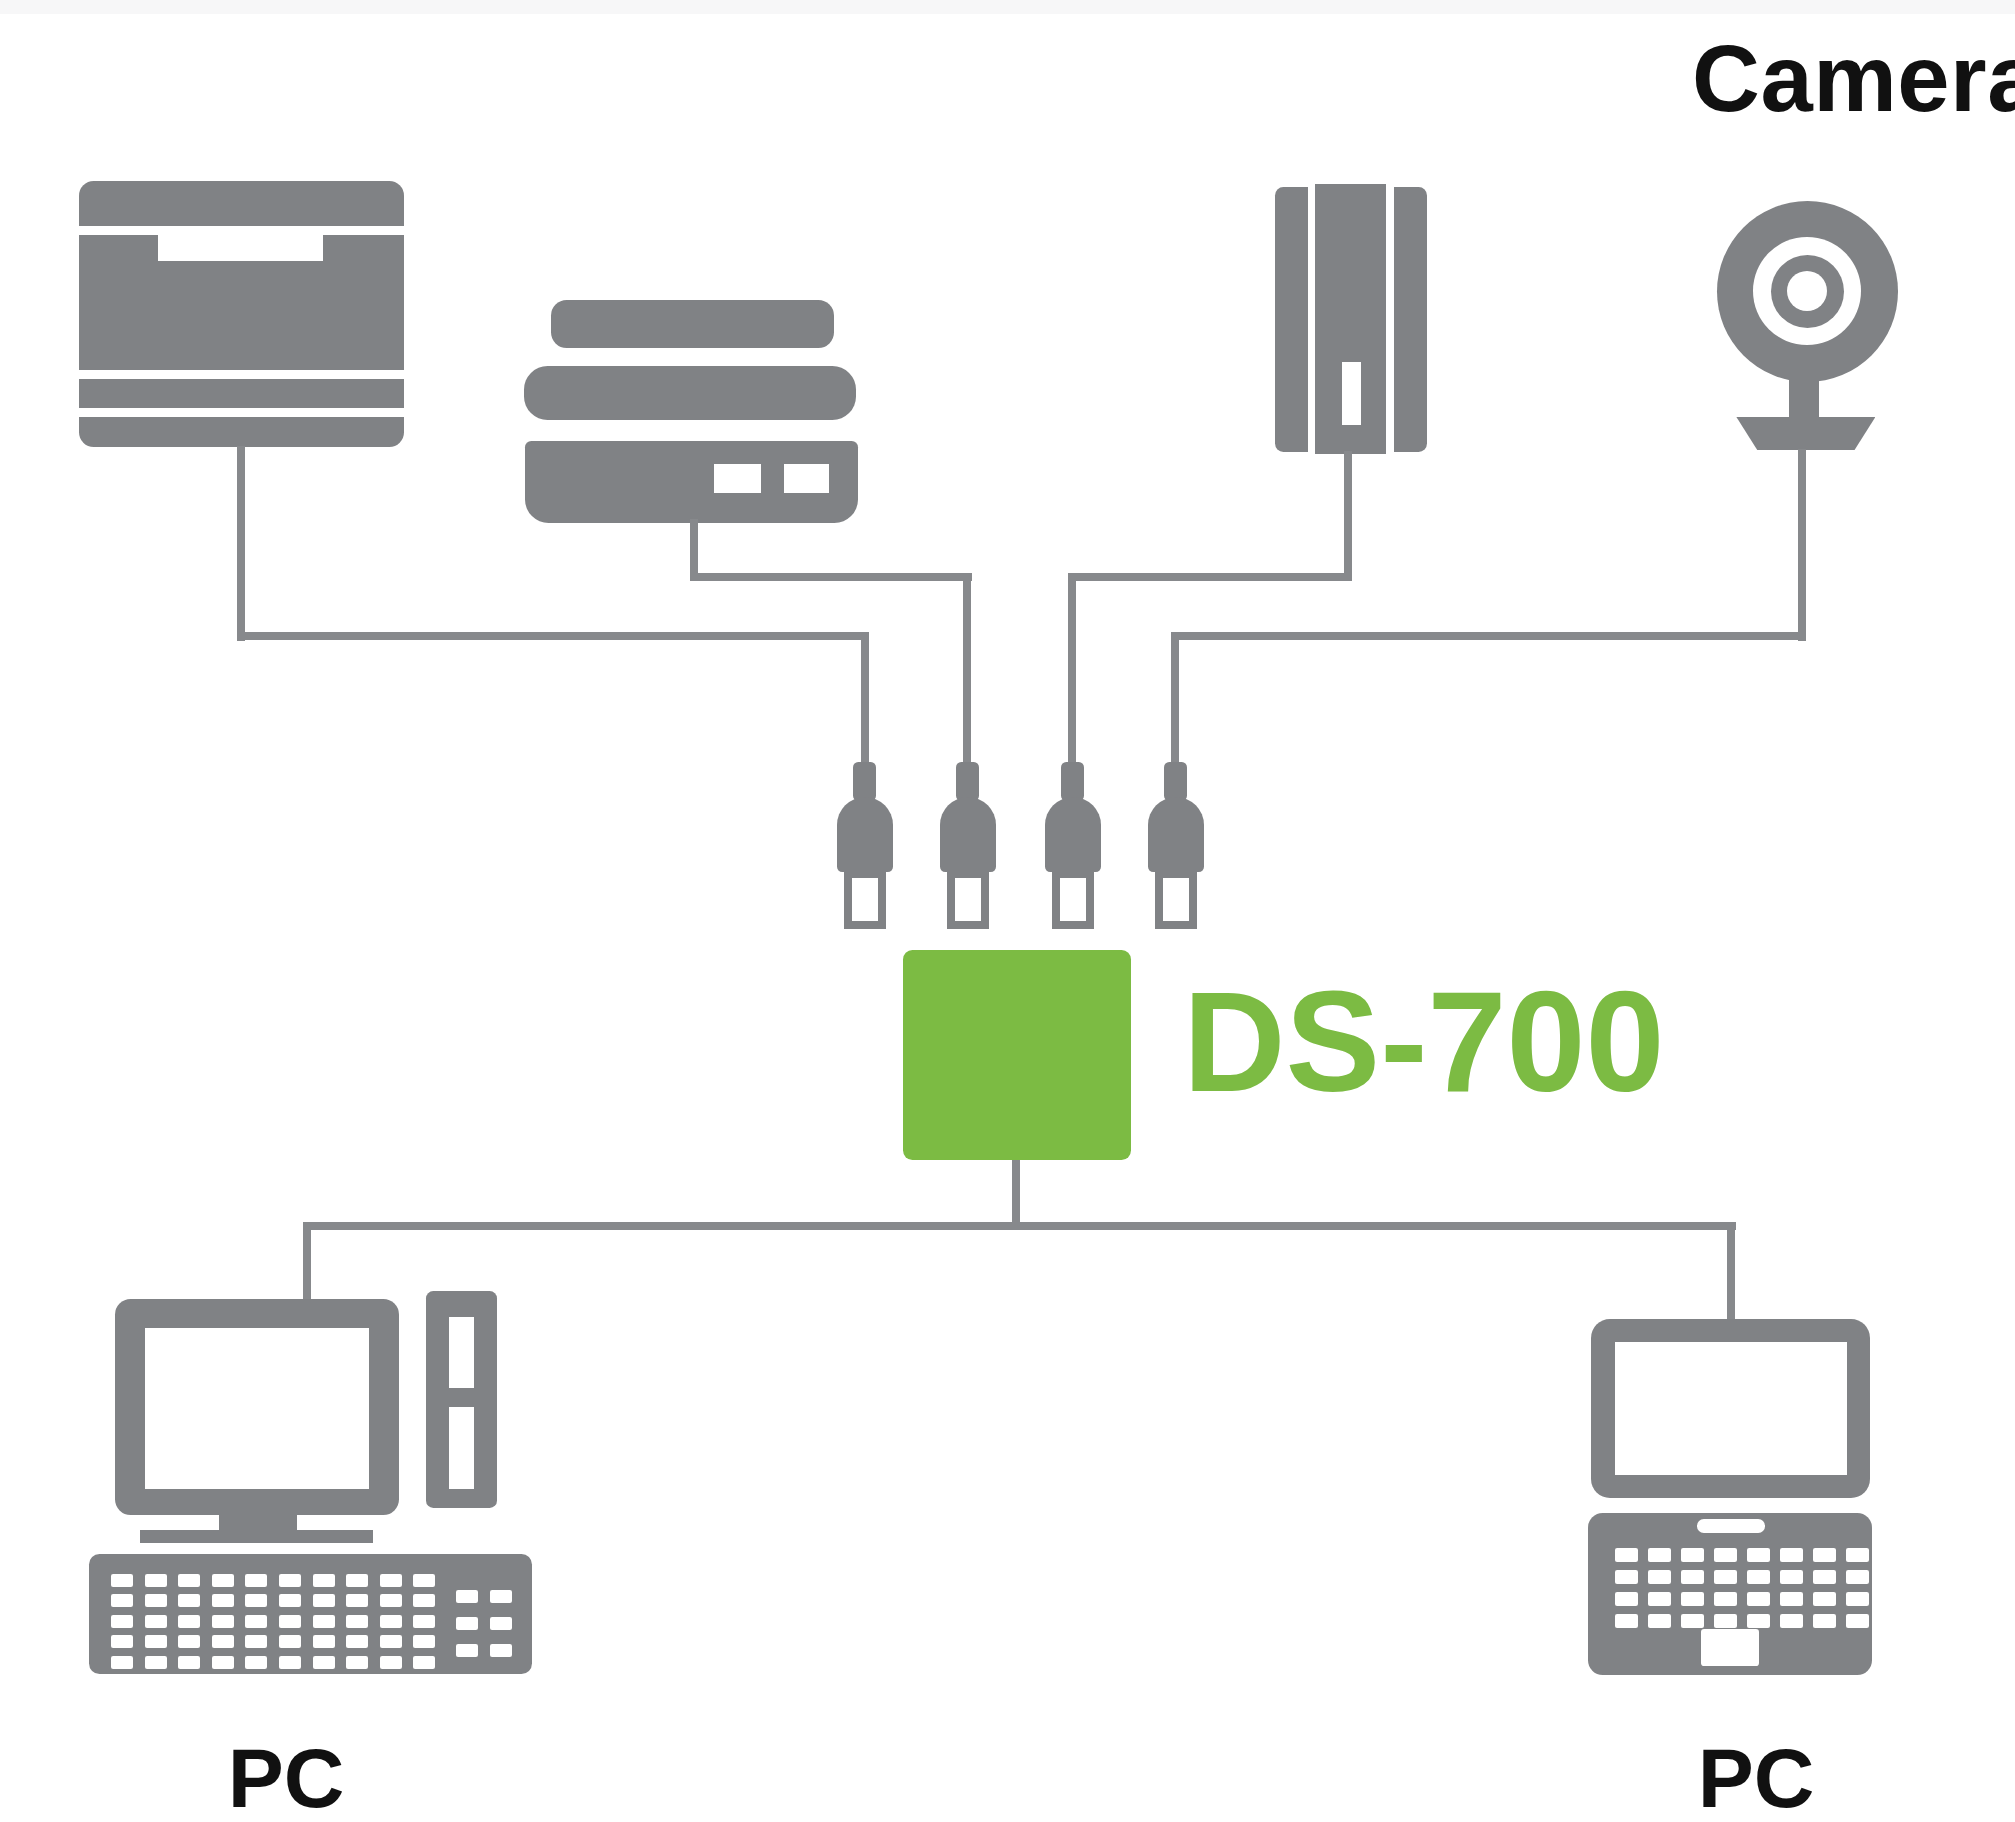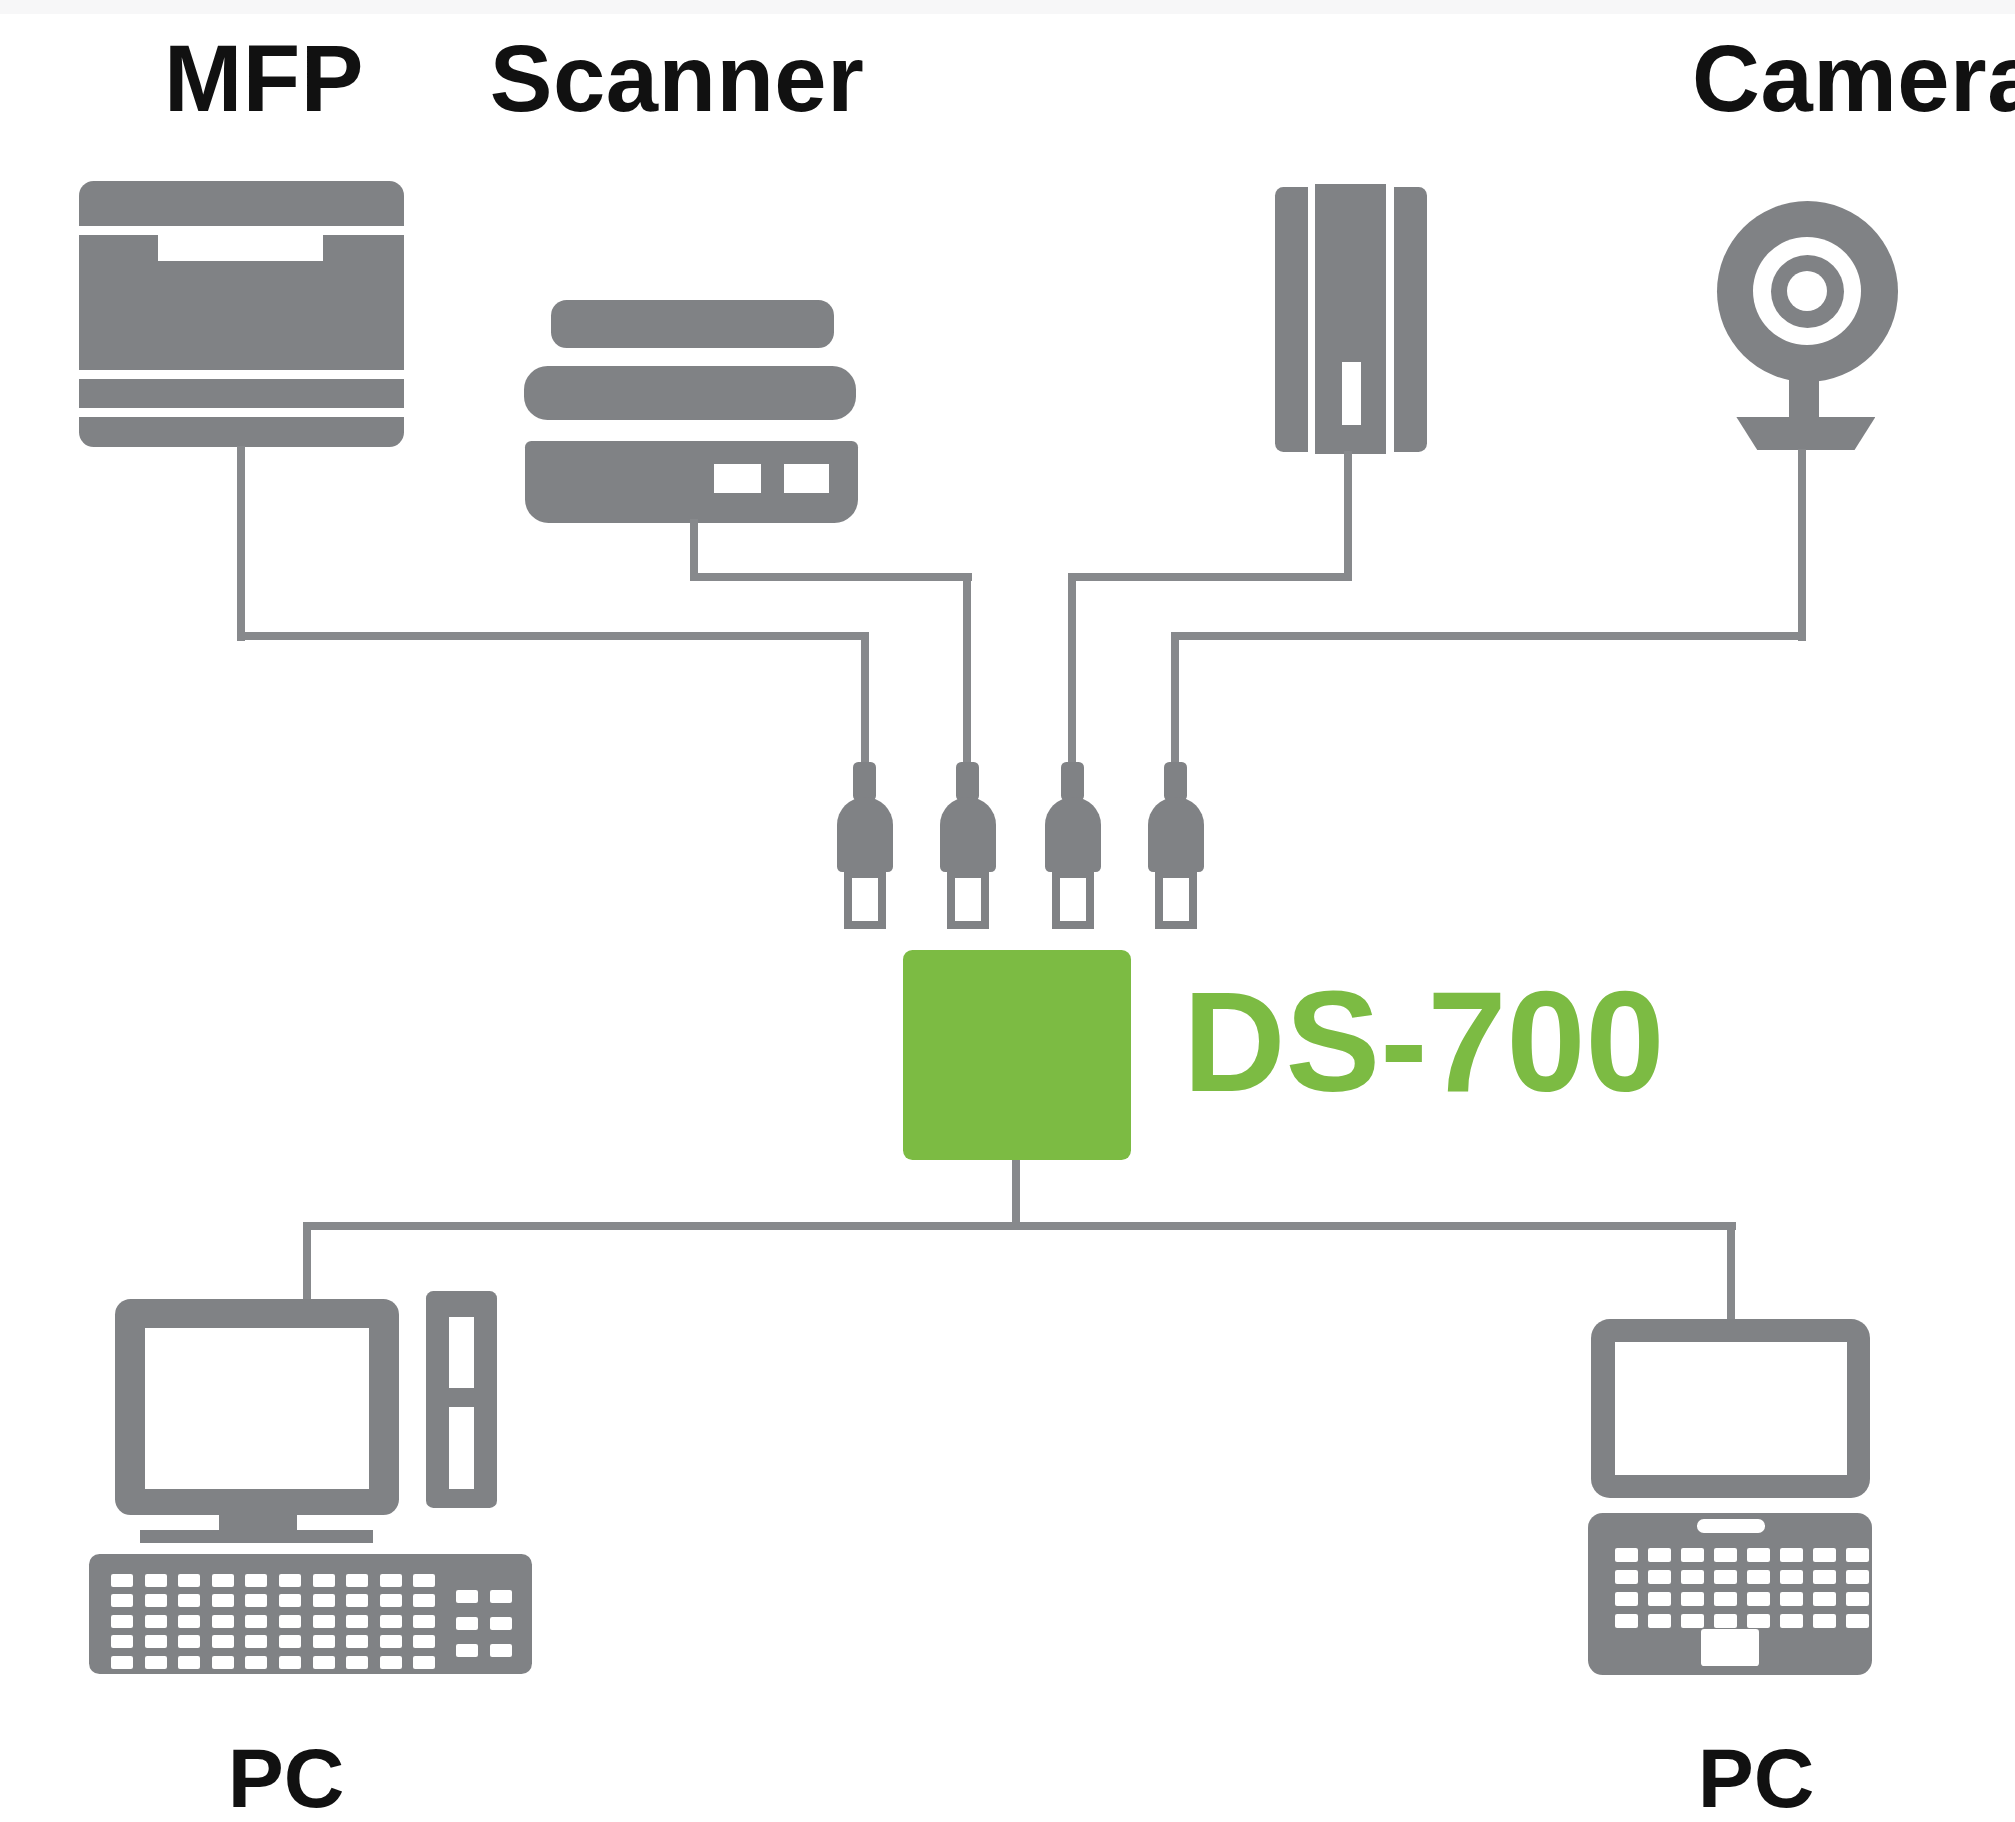--- a/index.html
+++ b/index.html
@@ -33,22 +33,20 @@
   }
   .key{position:absolute;background:#ffffff;border-radius:2.1px;}
 </style>
 </head>
 <body>
 
 <div id="stage">
 
   <div class="abs" style="left:0;top:0;width:2015px;height:13.6px;background:var(--strip);"></div>
 
-  <div class="lbl" style="left:54px;top:21px;">MFP</div>
-  <div class="lbl" style="left:467px;top:21px;">Scanner</div>
   <div class="lbl" style="left:1656px;top:21px;">Camera</div>
 
   <div class="abs" style="left:79px;top:181px;width:325px;height:271px;">
     <div class="abs gray" style="left:0;top:0;width:325px;height:45px;border-radius:14.7px 14.7px 0 0;"></div>
     <div class="abs gray" style="left:0;top:54px;width:325px;height:135px;"></div>
     <div class="abs white" style="left:79px;top:54px;width:165px;height:26px;"></div>
     <div class="abs gray" style="left:0;top:198px;width:325px;height:29px;"></div>
     <div class="abs gray" style="left:0;top:236px;width:325px;height:30px;border-radius:0 0 14.7px 14.7px;"></div>
   </div>
 

